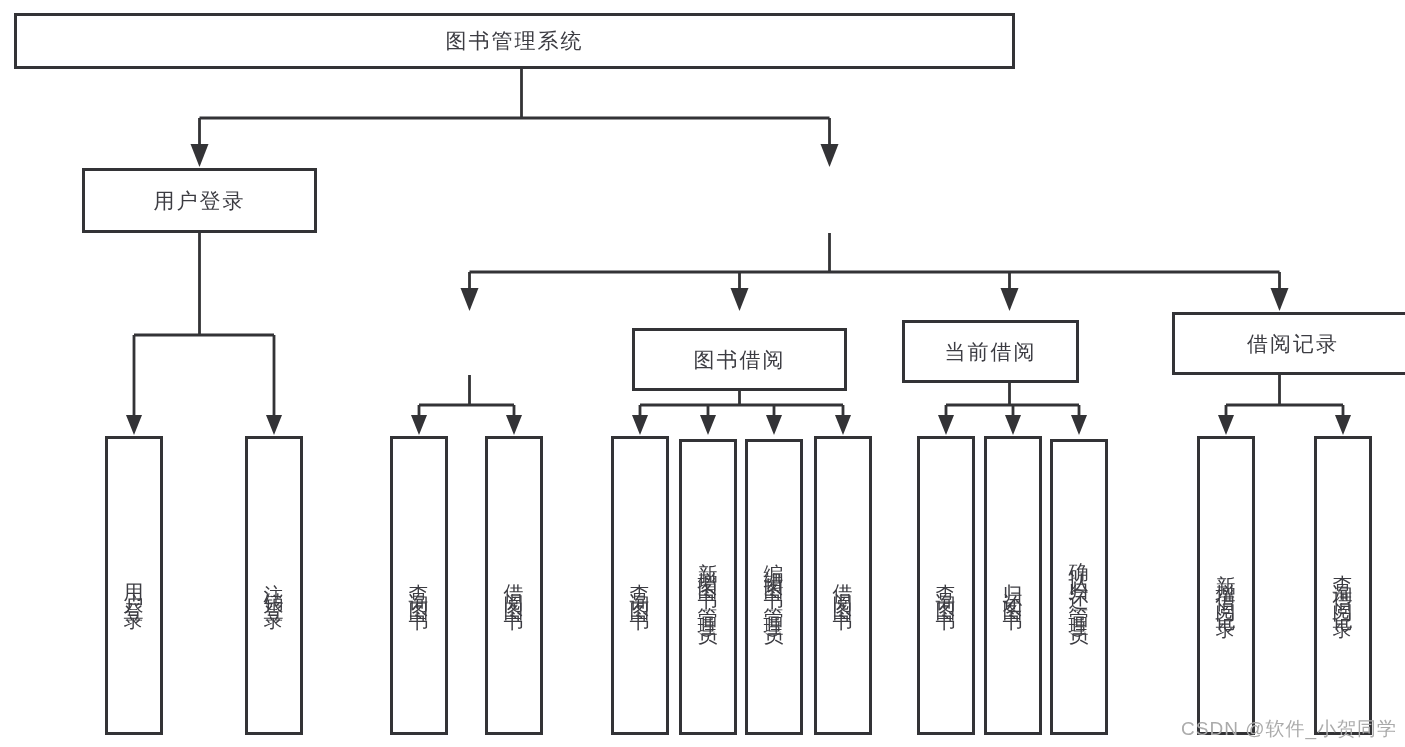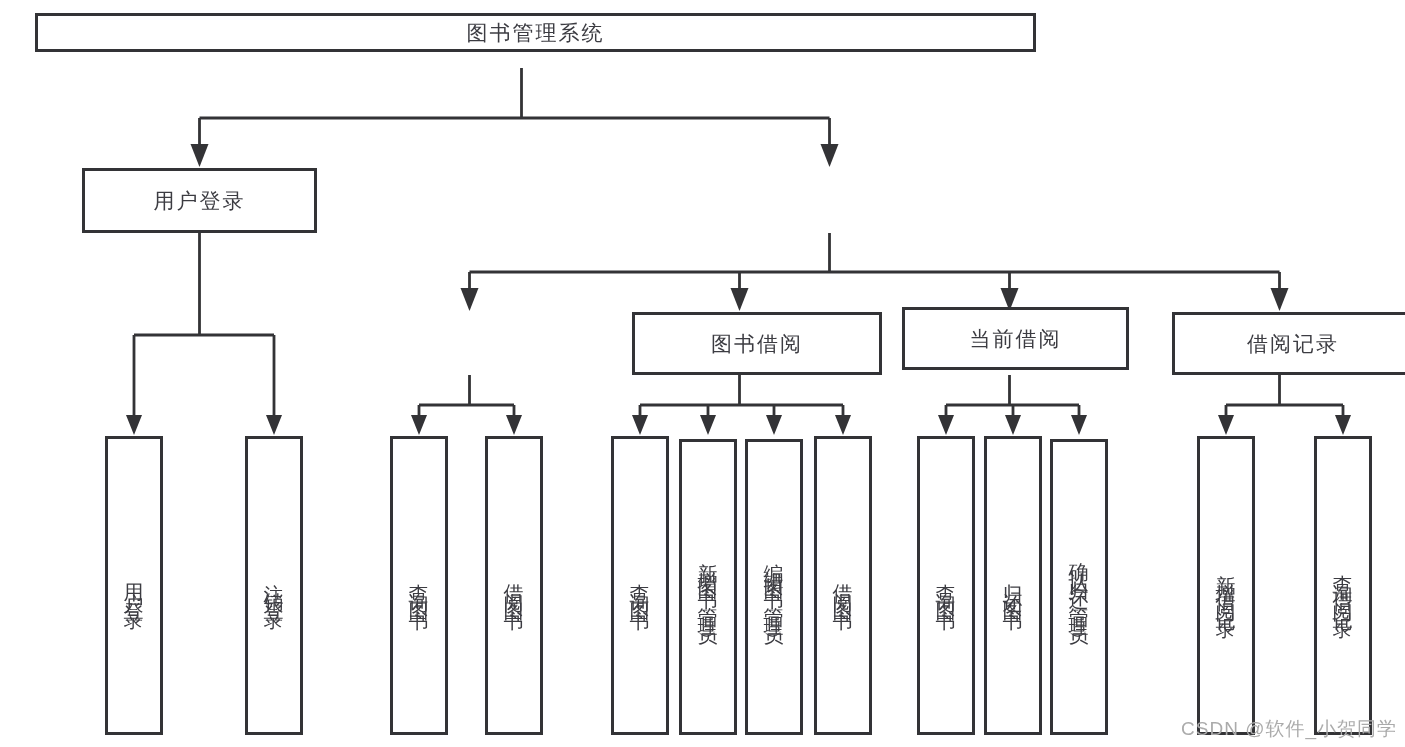--- a/index.html
+++ b/index.html
@@ -85,32 +85,32 @@
       <polygon points="766,415 782,415 774,435"></polygon>
       <polygon points="835,415 851,415 843,435"></polygon>
       <polygon points="938,415 954,415 946,435"></polygon>
       <polygon points="1005,415 1021,415 1013,435"></polygon>
       <polygon points="1071,415 1087,415 1079,435"></polygon>
       <polygon points="1218,415 1234,415 1226,435"></polygon>
       <polygon points="1335,415 1351,415 1343,435"></polygon>
     </g>
   </svg>
 
-  <div class="box" style="left:35px;top:13px;width:1001px;height:39px">
+  <div class="box" style="left:14px;top:13px;width:1001px;height:56px">
     <span>图书管理系统</span>
   </div>
 
   <div class="box" style="left:82px;top:168px;width:235px;height:65px">
     <span>用户登录</span>
   </div>
 
-  <div class="box" style="left:632px;top:312px;width:250px;height:63px">
+  <div class="box" style="left:632px;top:328px;width:215px;height:63px">
     <span>图书借阅</span>
   </div>
-  <div class="box" style="left:902px;top:307px;width:227px;height:63px">
+  <div class="box" style="left:902px;top:320px;width:177px;height:63px">
     <span>当前借阅</span>
   </div>
   <div class="box" style="left:1172px;top:312px;width:242px;height:63px">
     <span>借阅记录</span>
   </div>
 
   <div class="leaf" style="left:105px;top:436px;width:58px;height:299px">
     <span>用户登录</span>
   </div>
   <div class="leaf" style="left:245px;top:436px;width:58px;height:299px">

